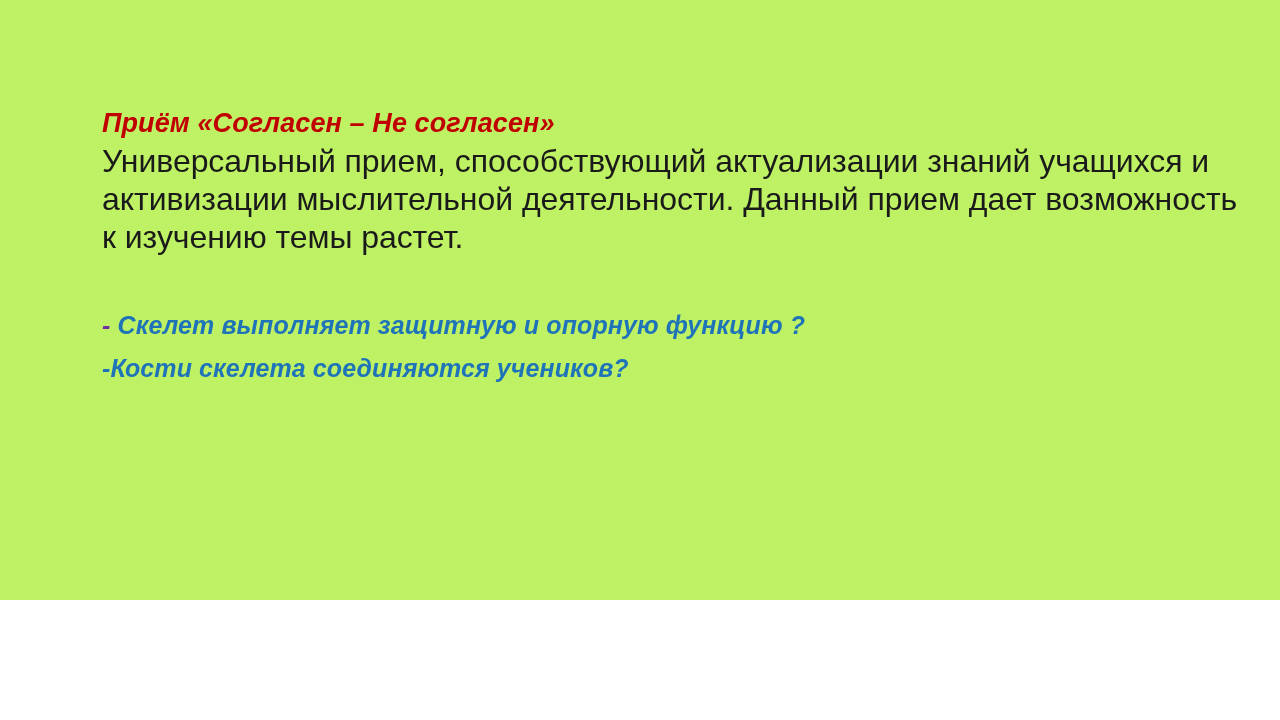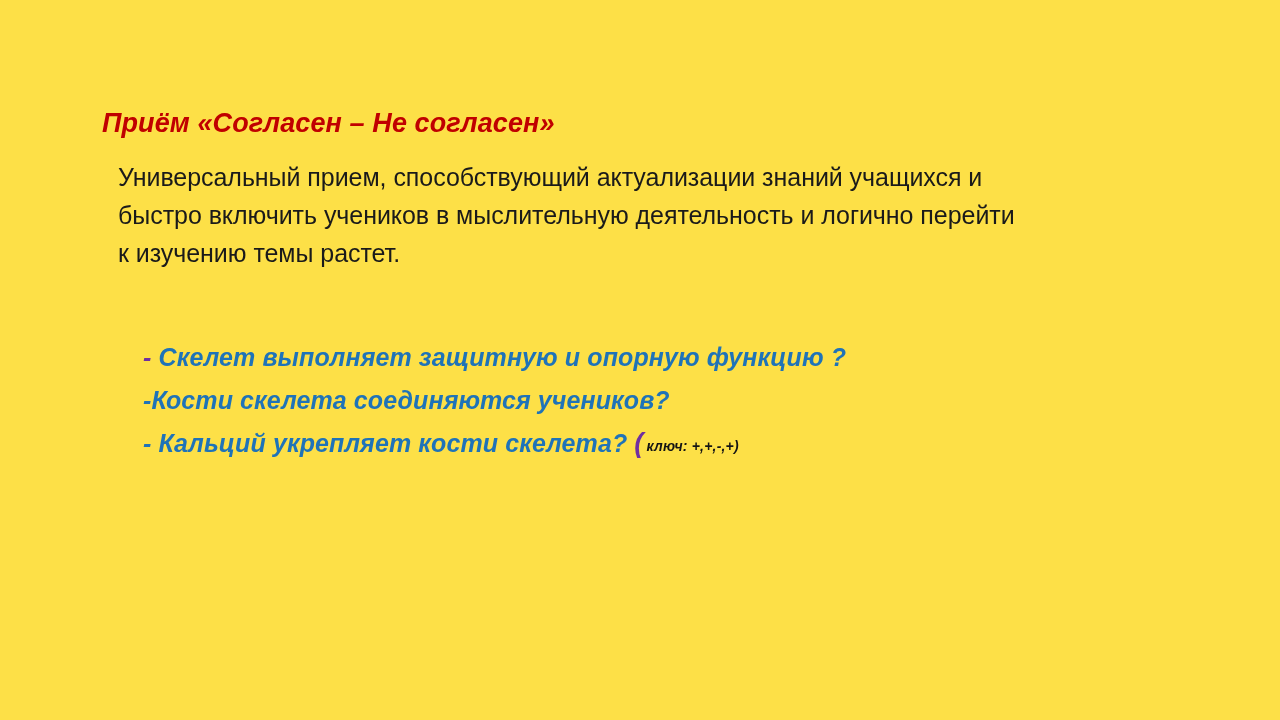--- a/index.html
+++ b/index.html
@@ -12,22 +12,22 @@
     width: 1280px;
     height: 720px;
     overflow: hidden;
     font-family: "Liberation Sans", "DejaVu Sans", sans-serif;
     -webkit-font-smoothing: antialiased;
   }
 
   .slide {
     position: relative;
     width: 1280px;
-    height: 720px;
-    background: #fde047;
+    height: 600px;
+    background: #bef264;
     box-sizing: border-box;
   }
 
   .content-block {
     position: absolute;
     left: 102px;
     top: 104px;
     width: 1090px;
   }
 
@@ -38,23 +38,23 @@
     font-style: italic;
     color: #C00000;
     line-height: 38px;
     letter-spacing: 0.1px;
     white-space: nowrap;
     margin: 0 0 0 0;
   }
 
   
   .body-paragraph {
-    margin: 16px;
+    margin: 0;
     padding: 0;
-    font-size: 25px;
+    font-size: 32px;
     font-weight: normal;
     font-style: normal;
     color: #1A1A1A;
     line-height: 38px;
     letter-spacing: -0.05px;
   }
   .body-paragraph .pline {
     display: block;
     white-space: nowrap;
   }
@@ -71,21 +71,20 @@
     list-style: none;
   }
   .question-item {
     font-size: 25px;
     font-weight: bold;
     font-style: italic;
     color: #1F73B8;
     line-height: 43px;
     letter-spacing: 0.1px;
     white-space: nowrap;
-    margin-left: 41px;
   }
   .bullet-purple {
     color: #7030A0;
   }
   .bullet-blue {
     color: #1F73B8;
   }
   .paren-purple {
     color: #7030A0;
     font-size: 27px;
@@ -109,38 +108,35 @@
 <body>
 
 <div class="slide">
 
   <div class="content-block">
 
     <h1 class="slide-title">Приём «Согласен – Не согласен»</h1>
 
     <div class="body-paragraph">
       <span class="pline">Универсальный прием, способствующий актуализации знаний учащихся и</span>
-      <span class="pline">быстро включить учеников в мыслительную деятельность и логично перейти</span>
+      <span class="pline">активизации мыслительной деятельности. Данный прием дает возможность</span>
       <span class="pline">к изучению темы растет.</span>
     </div>
 
     <div class="section-gap"></div>
 
     <ul class="question-list">
 
       <li class="question-item">
         <span class="bullet-purple">-</span><span class="nbsp-pad"> </span><span>Скелет выполняет защитную и  опорную функцию ?</span>
       </li>
 
       <li class="question-item">
         <span class="bullet-blue">-</span><span class="nbsp-pad"></span><span>Кости скелета соединяются учеников?</span>
       </li>
 
 
-      <li class="question-item">
-        <span class="bullet-blue">-</span><span class="nbsp-pad"> </span><span>Кальций укрепляет кости скелета?</span><span class="nbsp-pad"> </span><span class="paren-purple">(</span><span class="answer-key">ключ: +,+,-,+)</span>
-      </li>
 
     </ul>
 
   </div>
 
 </div>
 
 </body></html>

